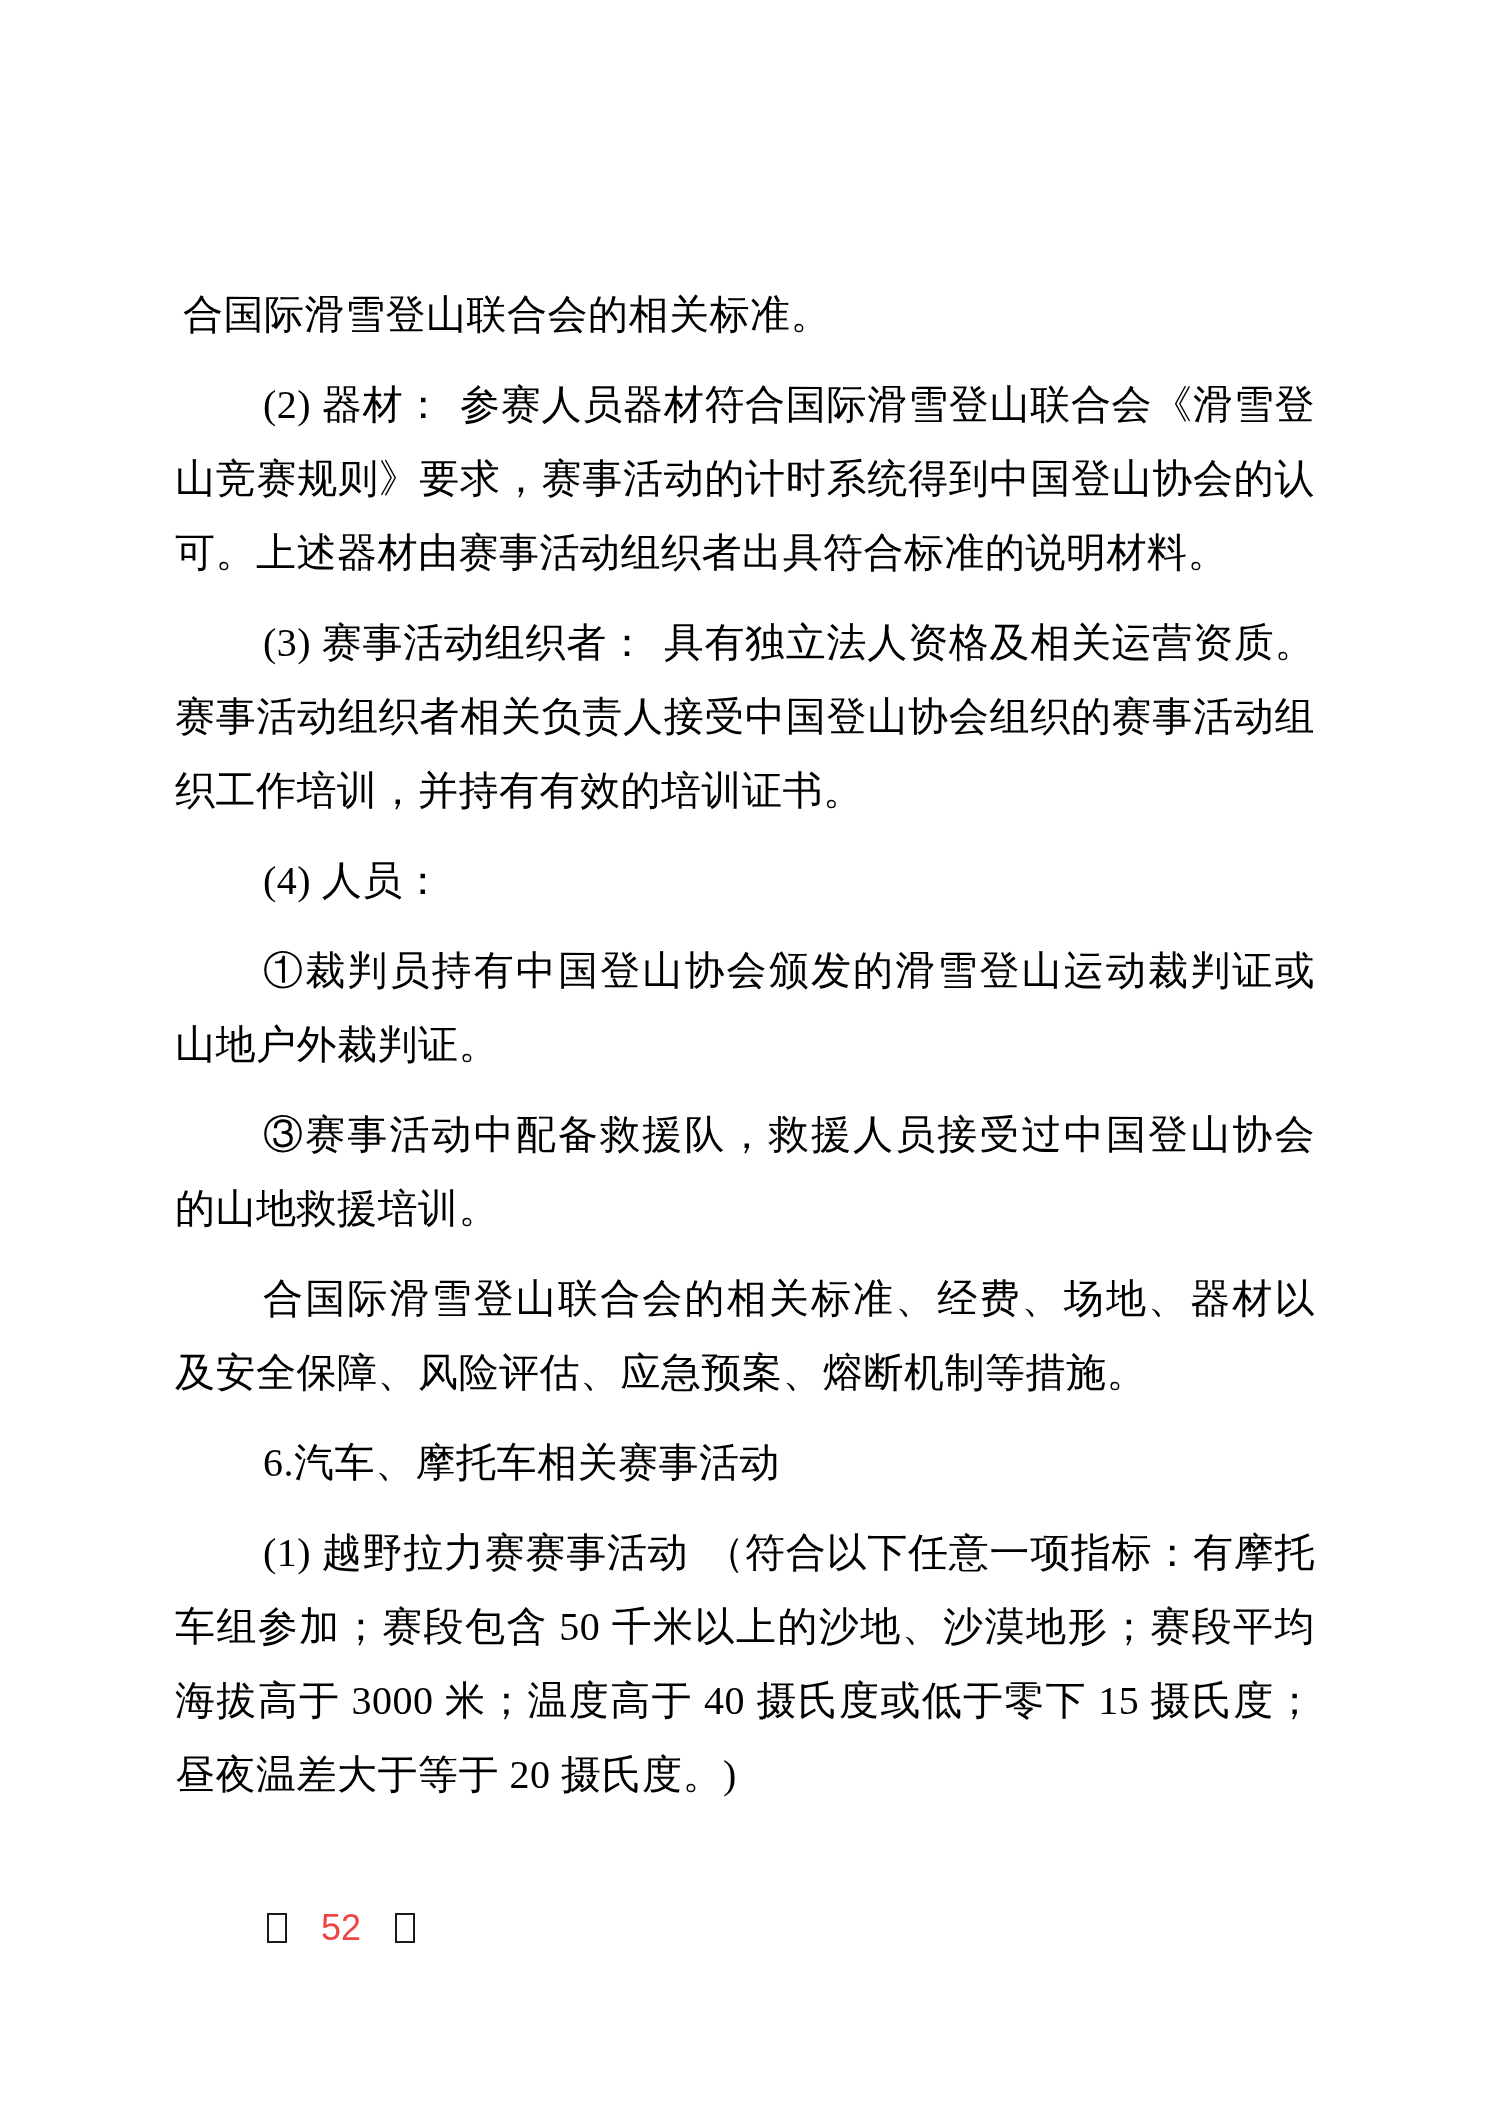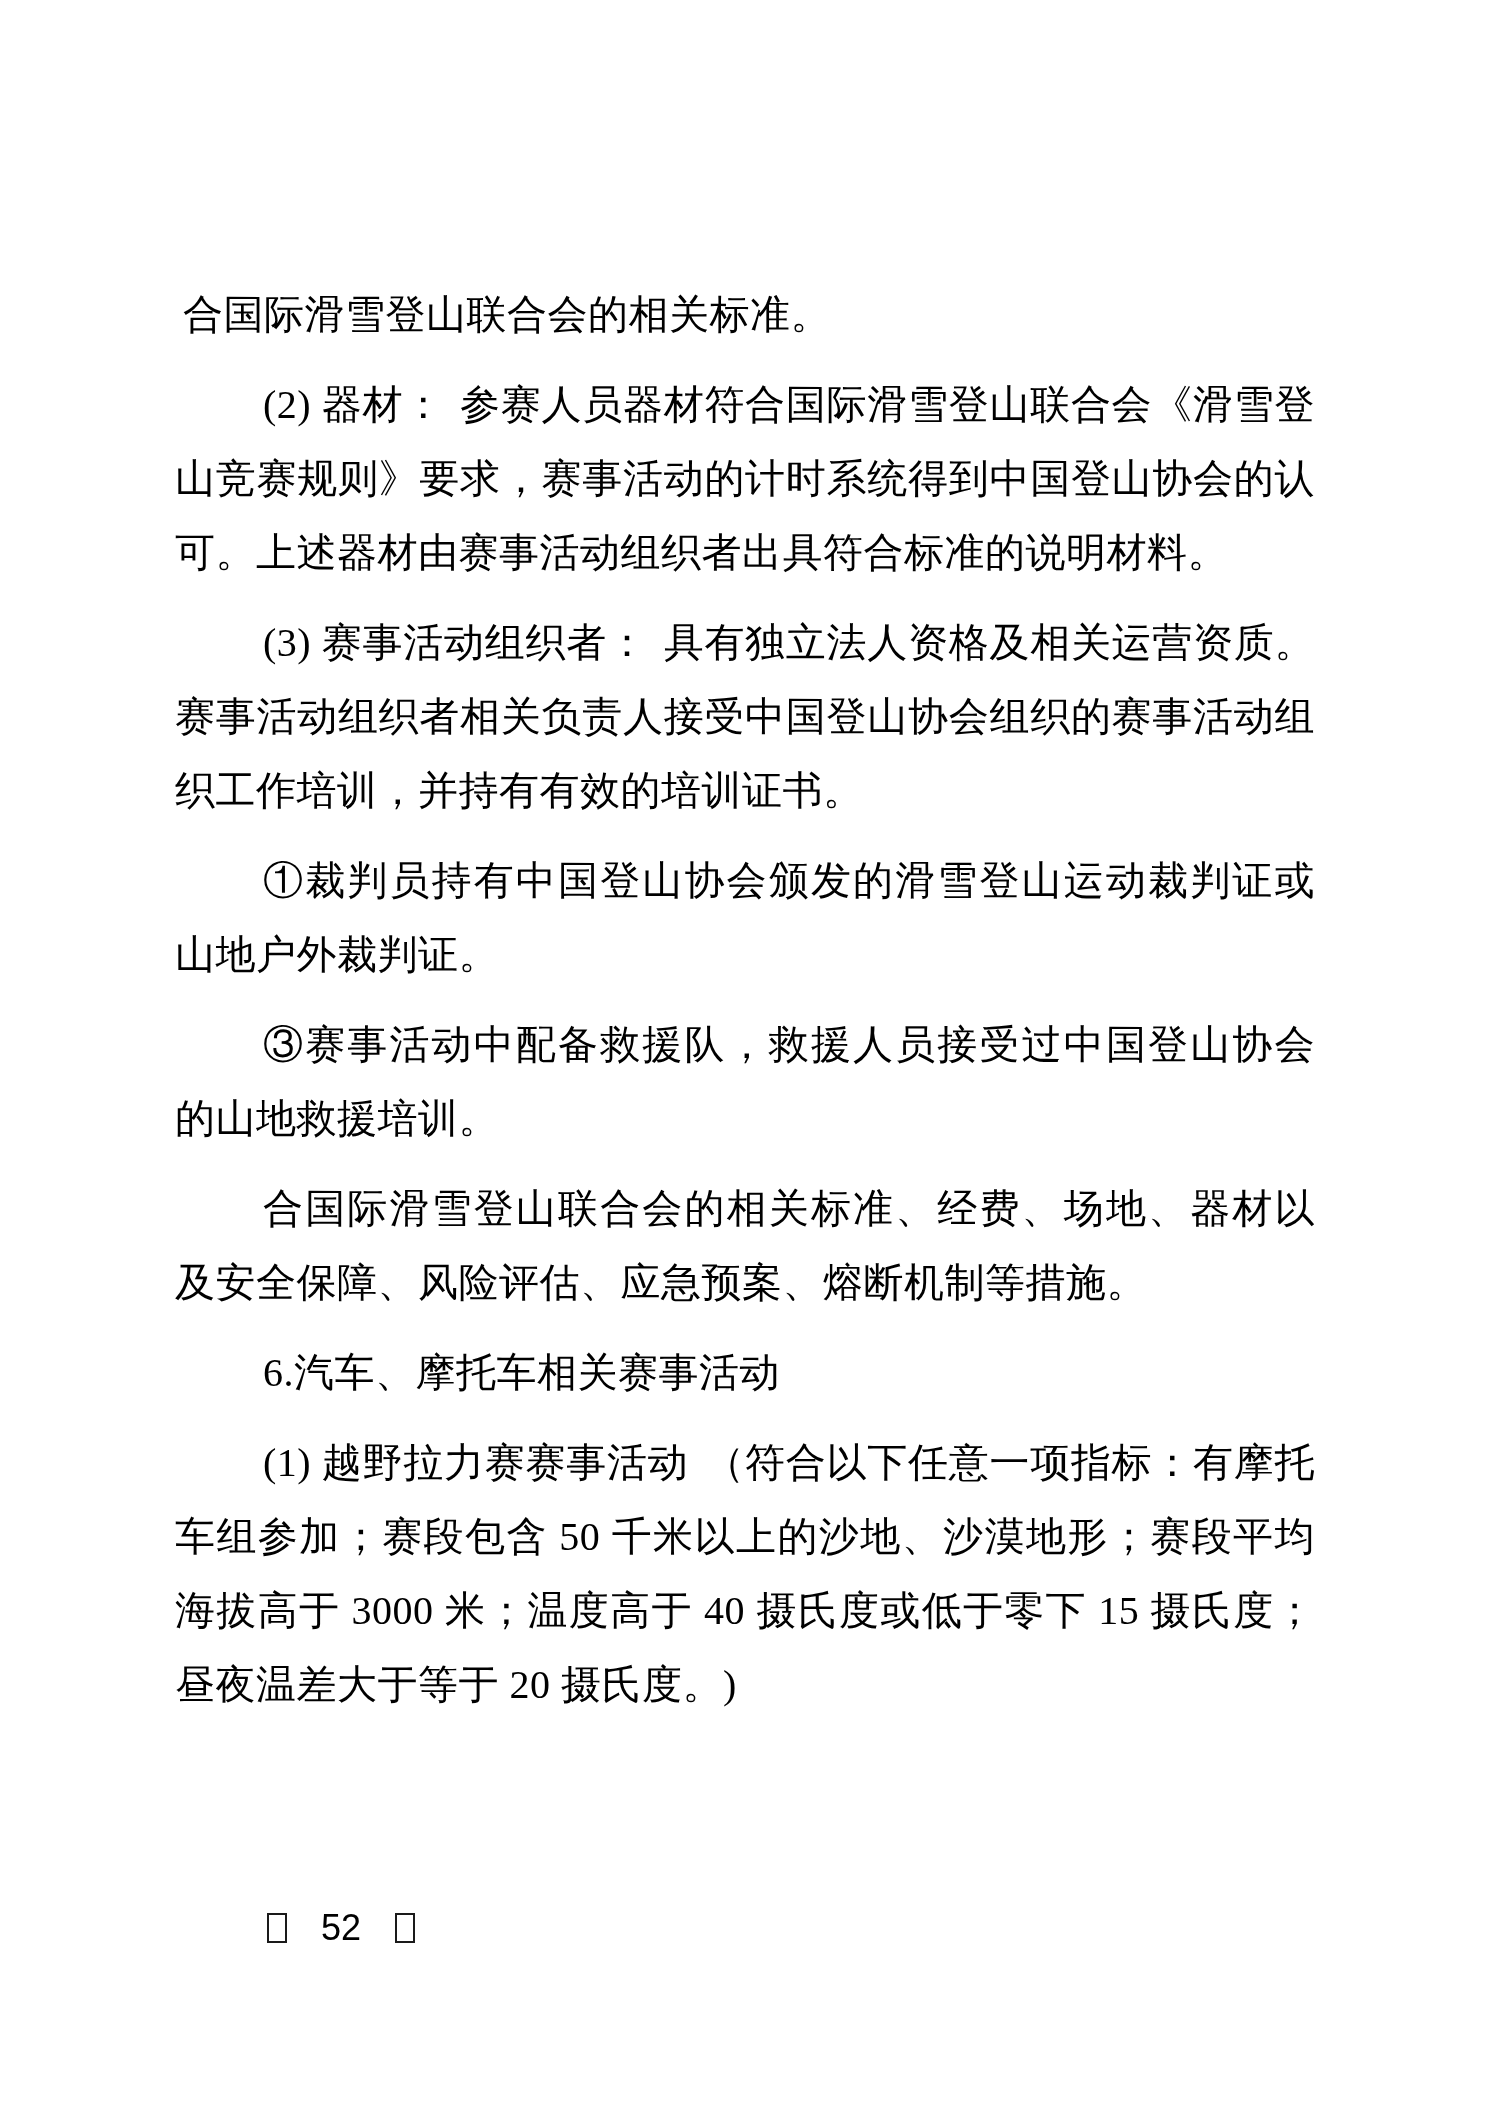--- a/index.html
+++ b/index.html
@@ -40,36 +40,37 @@
     display: inline-block;
     width: 17px;
     height: 30px;
     border: 2.5px solid #1a1a1a;
     background: transparent;
   }
   .page-num {
     font-family: "Liberation Sans", "DejaVu Sans", sans-serif;
     font-size: 36px;
     line-height: 40px;
-    color: #000000;
+    color: #ef4444;
   }
 </style>
 </head>
 <body>
 
 <div class="page">
 
   <div class="content">
 
     <p><span>合国际滑雪登山联合会的相关标准。</span></p>
 
     <p class="indent"><span class="seg-bold">(2) 器材：</span><span>参赛人员器材符合国际滑雪登山联合会《滑雪登山竞赛规则》要求，赛事活动的计时系统得到中国登山协会的认可。上述器材由赛事活动组织者出具符合标准的说明材料。</span></p>
 
     <p class="indent"><span class="seg-bold">(3) 赛事活动组织者：</span><span>具有独立法人资格及相关运营资质。赛事活动组织者相关负责人接受中国登山协会组织的赛事活动组织工作培训，并持有有效的培训证书。</span></p>
 
+    <p class="indent"><span class="seg-bold">(4) 人员：</span></p>
 
     <p class="indent"><span>①裁判员持有中国登山协会颁发的滑雪登山运动裁判证或山地户外裁判证。</span></p>
 
 
     <p class="indent"><span>③赛事活动中配备救援队，救援人员接受过中国登山协会的山地救援培训。</span></p>
 
     <p class="indent"><span>合国际滑雪登山联合会的相关标准、经费、场地、器材以及安全保障、风险评估、应急预案、熔断机制等措施。</span></p>
 
 
     <p class="indent"><span class="seg-bold">6.汽车、摩托车相关赛事活动</span></p>

